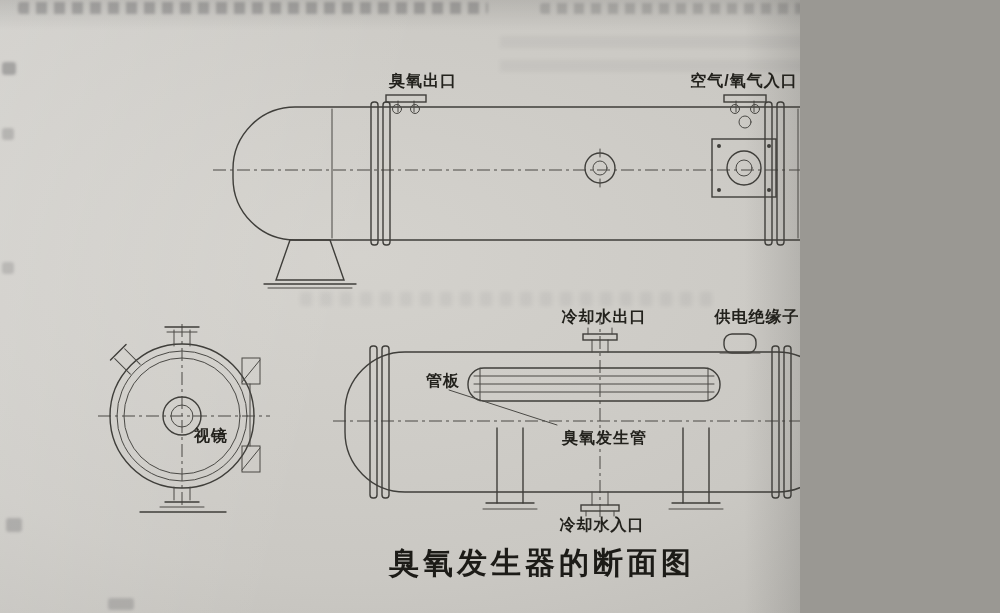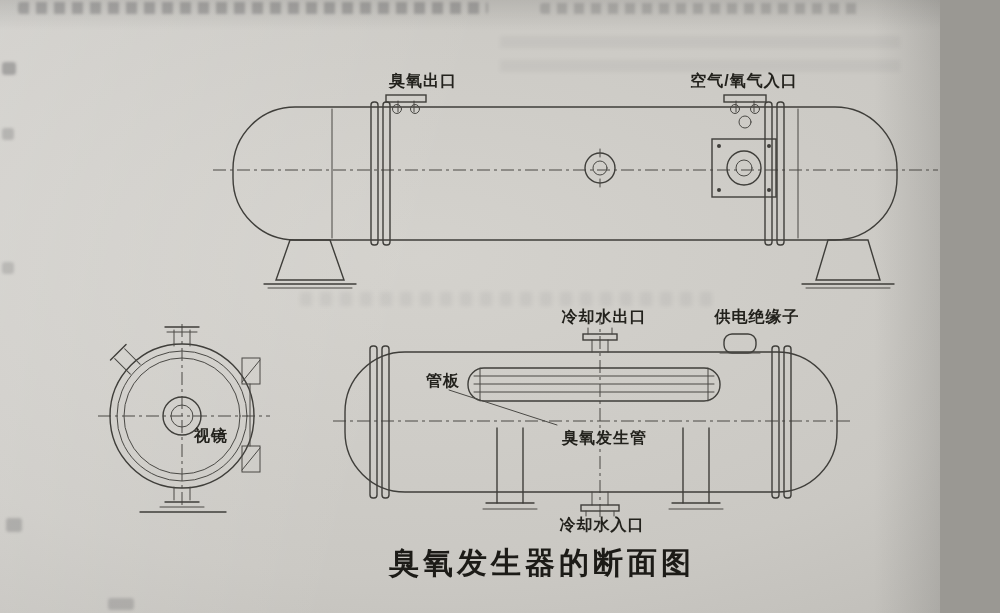--- a/index.html
+++ b/index.html
@@ -1,17 +1,17 @@
 <!DOCTYPE html>
 <html><head>
 <meta charset="utf-8">
 <style>
   html,body{margin:0;padding:0;background:#9a9893;}
   .page{
-    position:relative;width:940px;height:613px;overflow:hidden;
+    position:relative;width:800px;height:613px;overflow:hidden;
     background:
       linear-gradient(to right, rgba(0,0,0,0) 93%, rgba(60,60,58,.16)),
       linear-gradient(to bottom, rgba(60,60,58,.14), rgba(0,0,0,0) 5%),
       linear-gradient(105deg, rgba(255,255,255,.20), rgba(0,0,0,0) 45%),
       radial-gradient(120% 95% at 45% 42%, #d4d2cd 0%, #cac8c3 55%, #b7b5b0 100%);
     font-family:"Liberation Sans","DejaVu Sans",sans-serif;
   }
   .art{position:absolute;left:0;top:0;width:1000px;height:613px;}
   .ln{fill:none;stroke:#3f3e3a;stroke-width:1.4;stroke-linecap:round;}
   .ln2{fill:none;stroke:#4a4945;stroke-width:1;stroke-linecap:round;}

